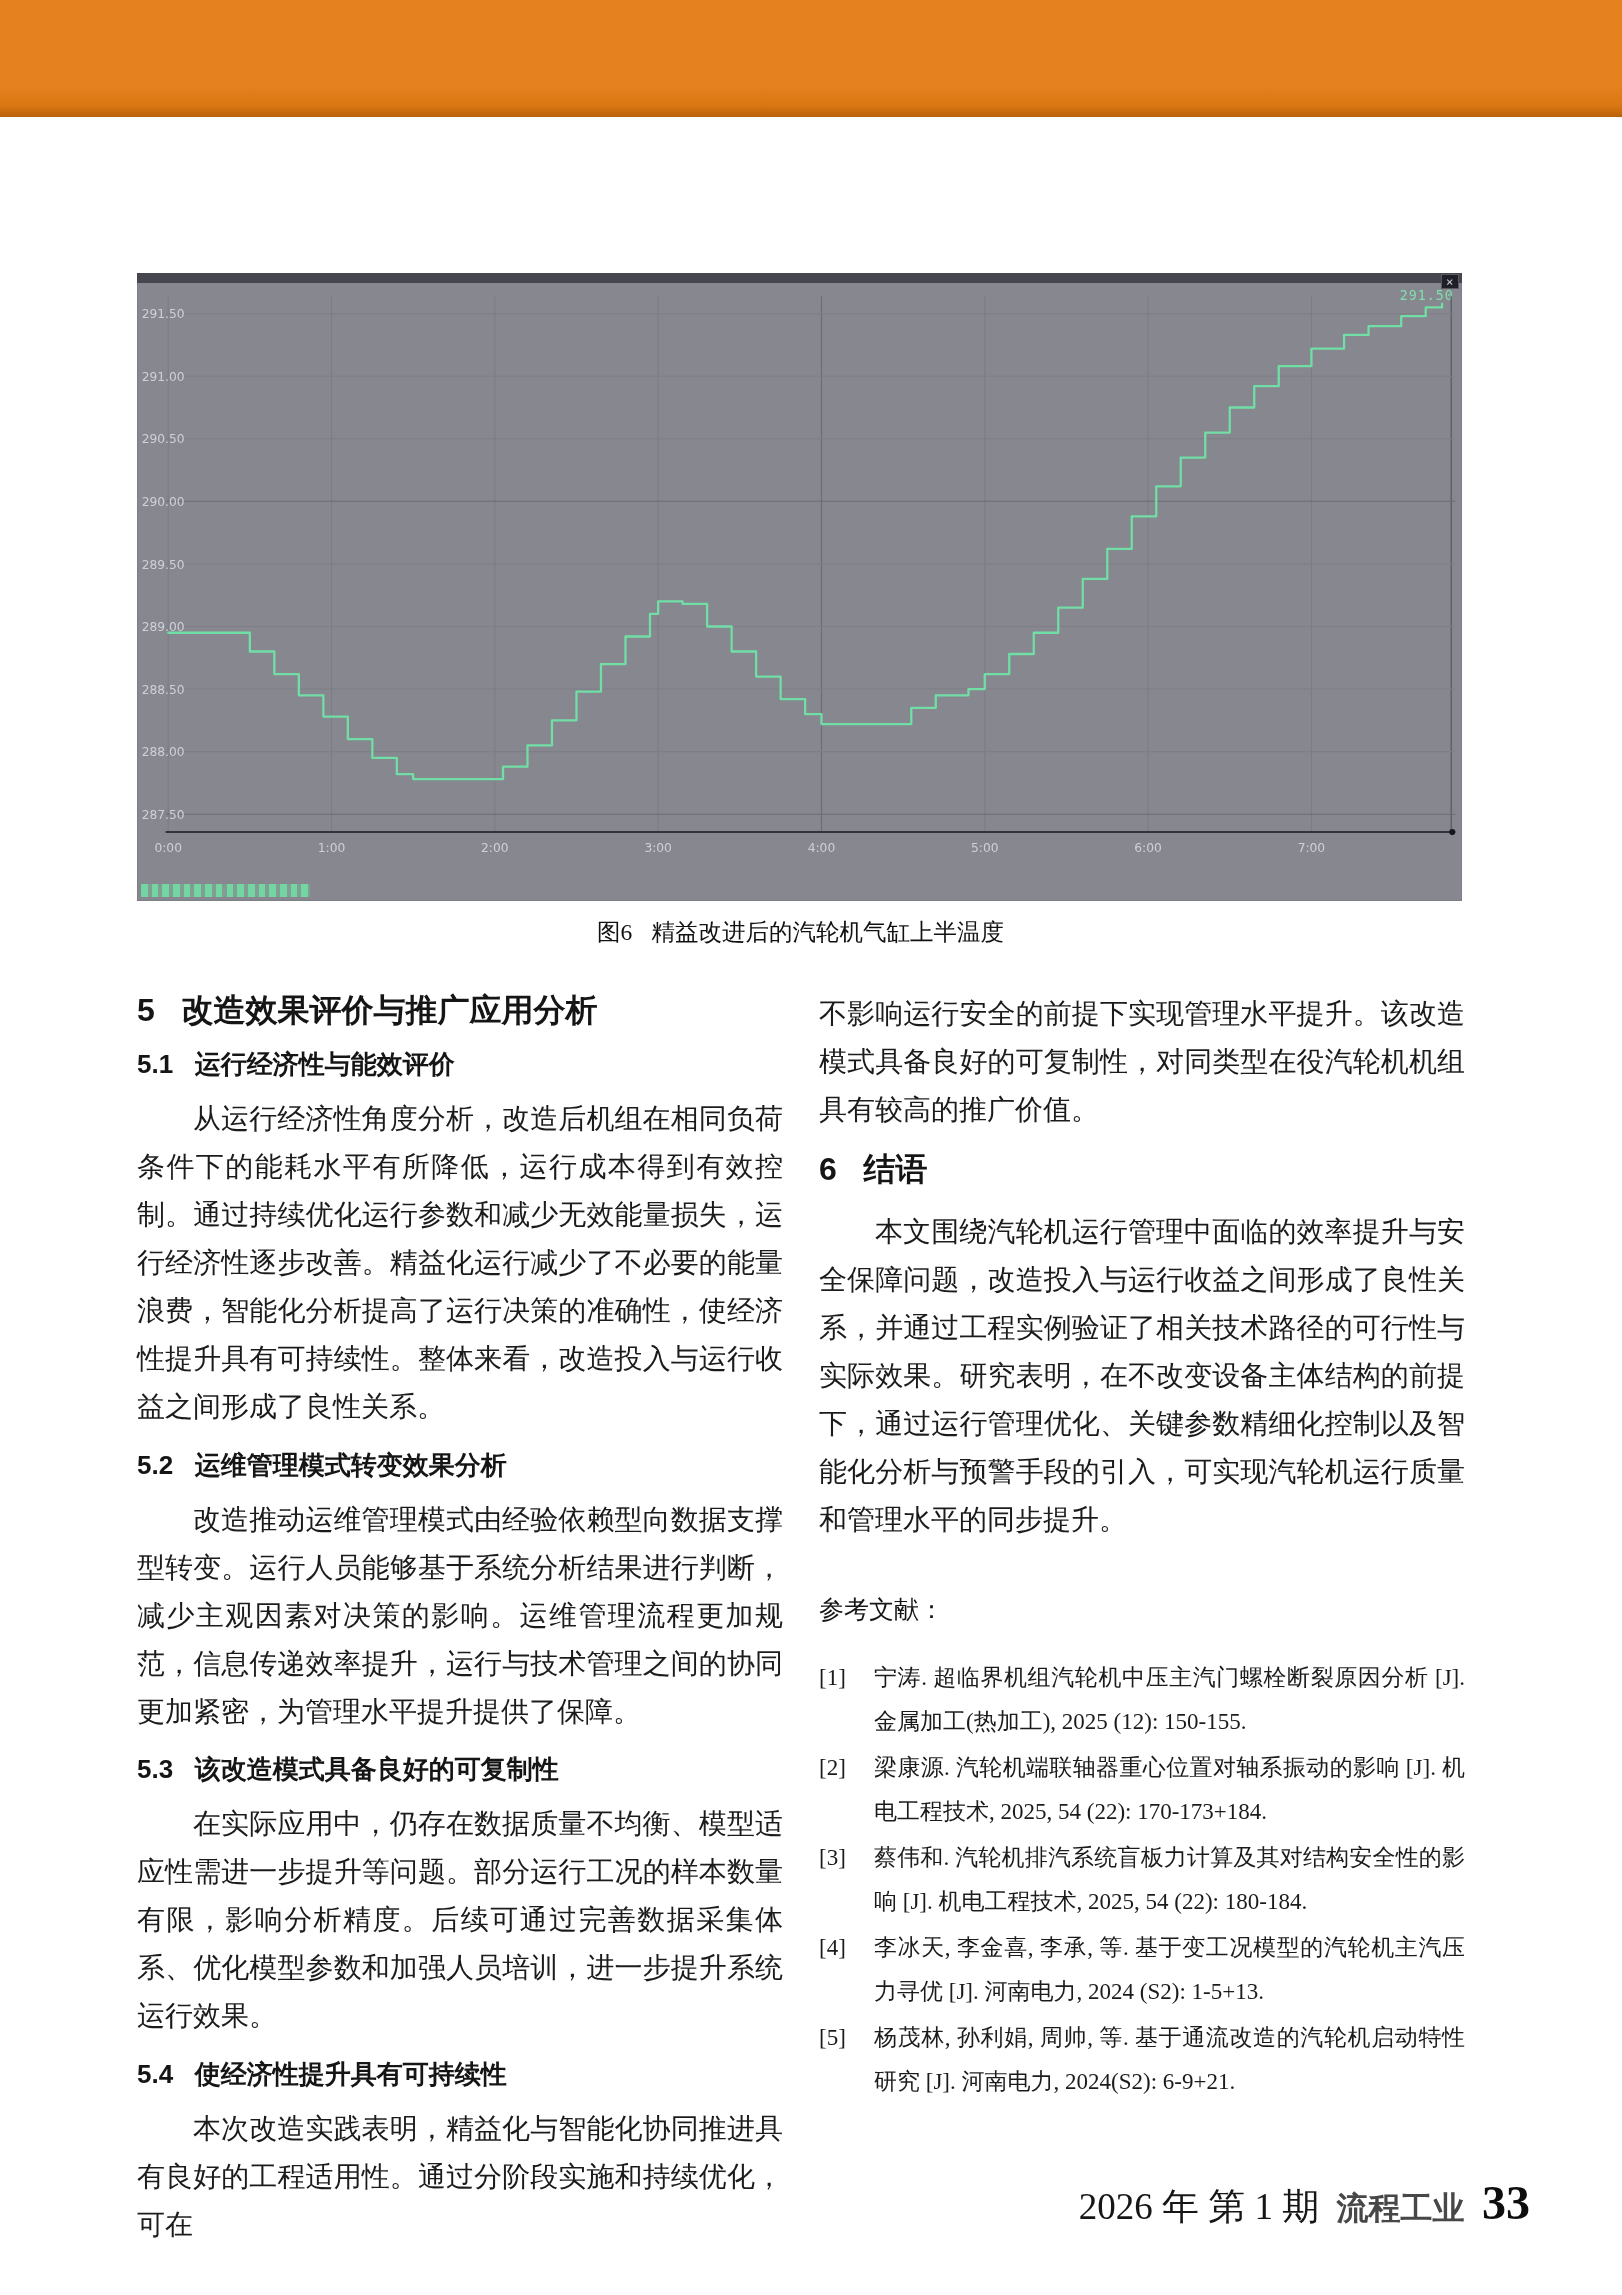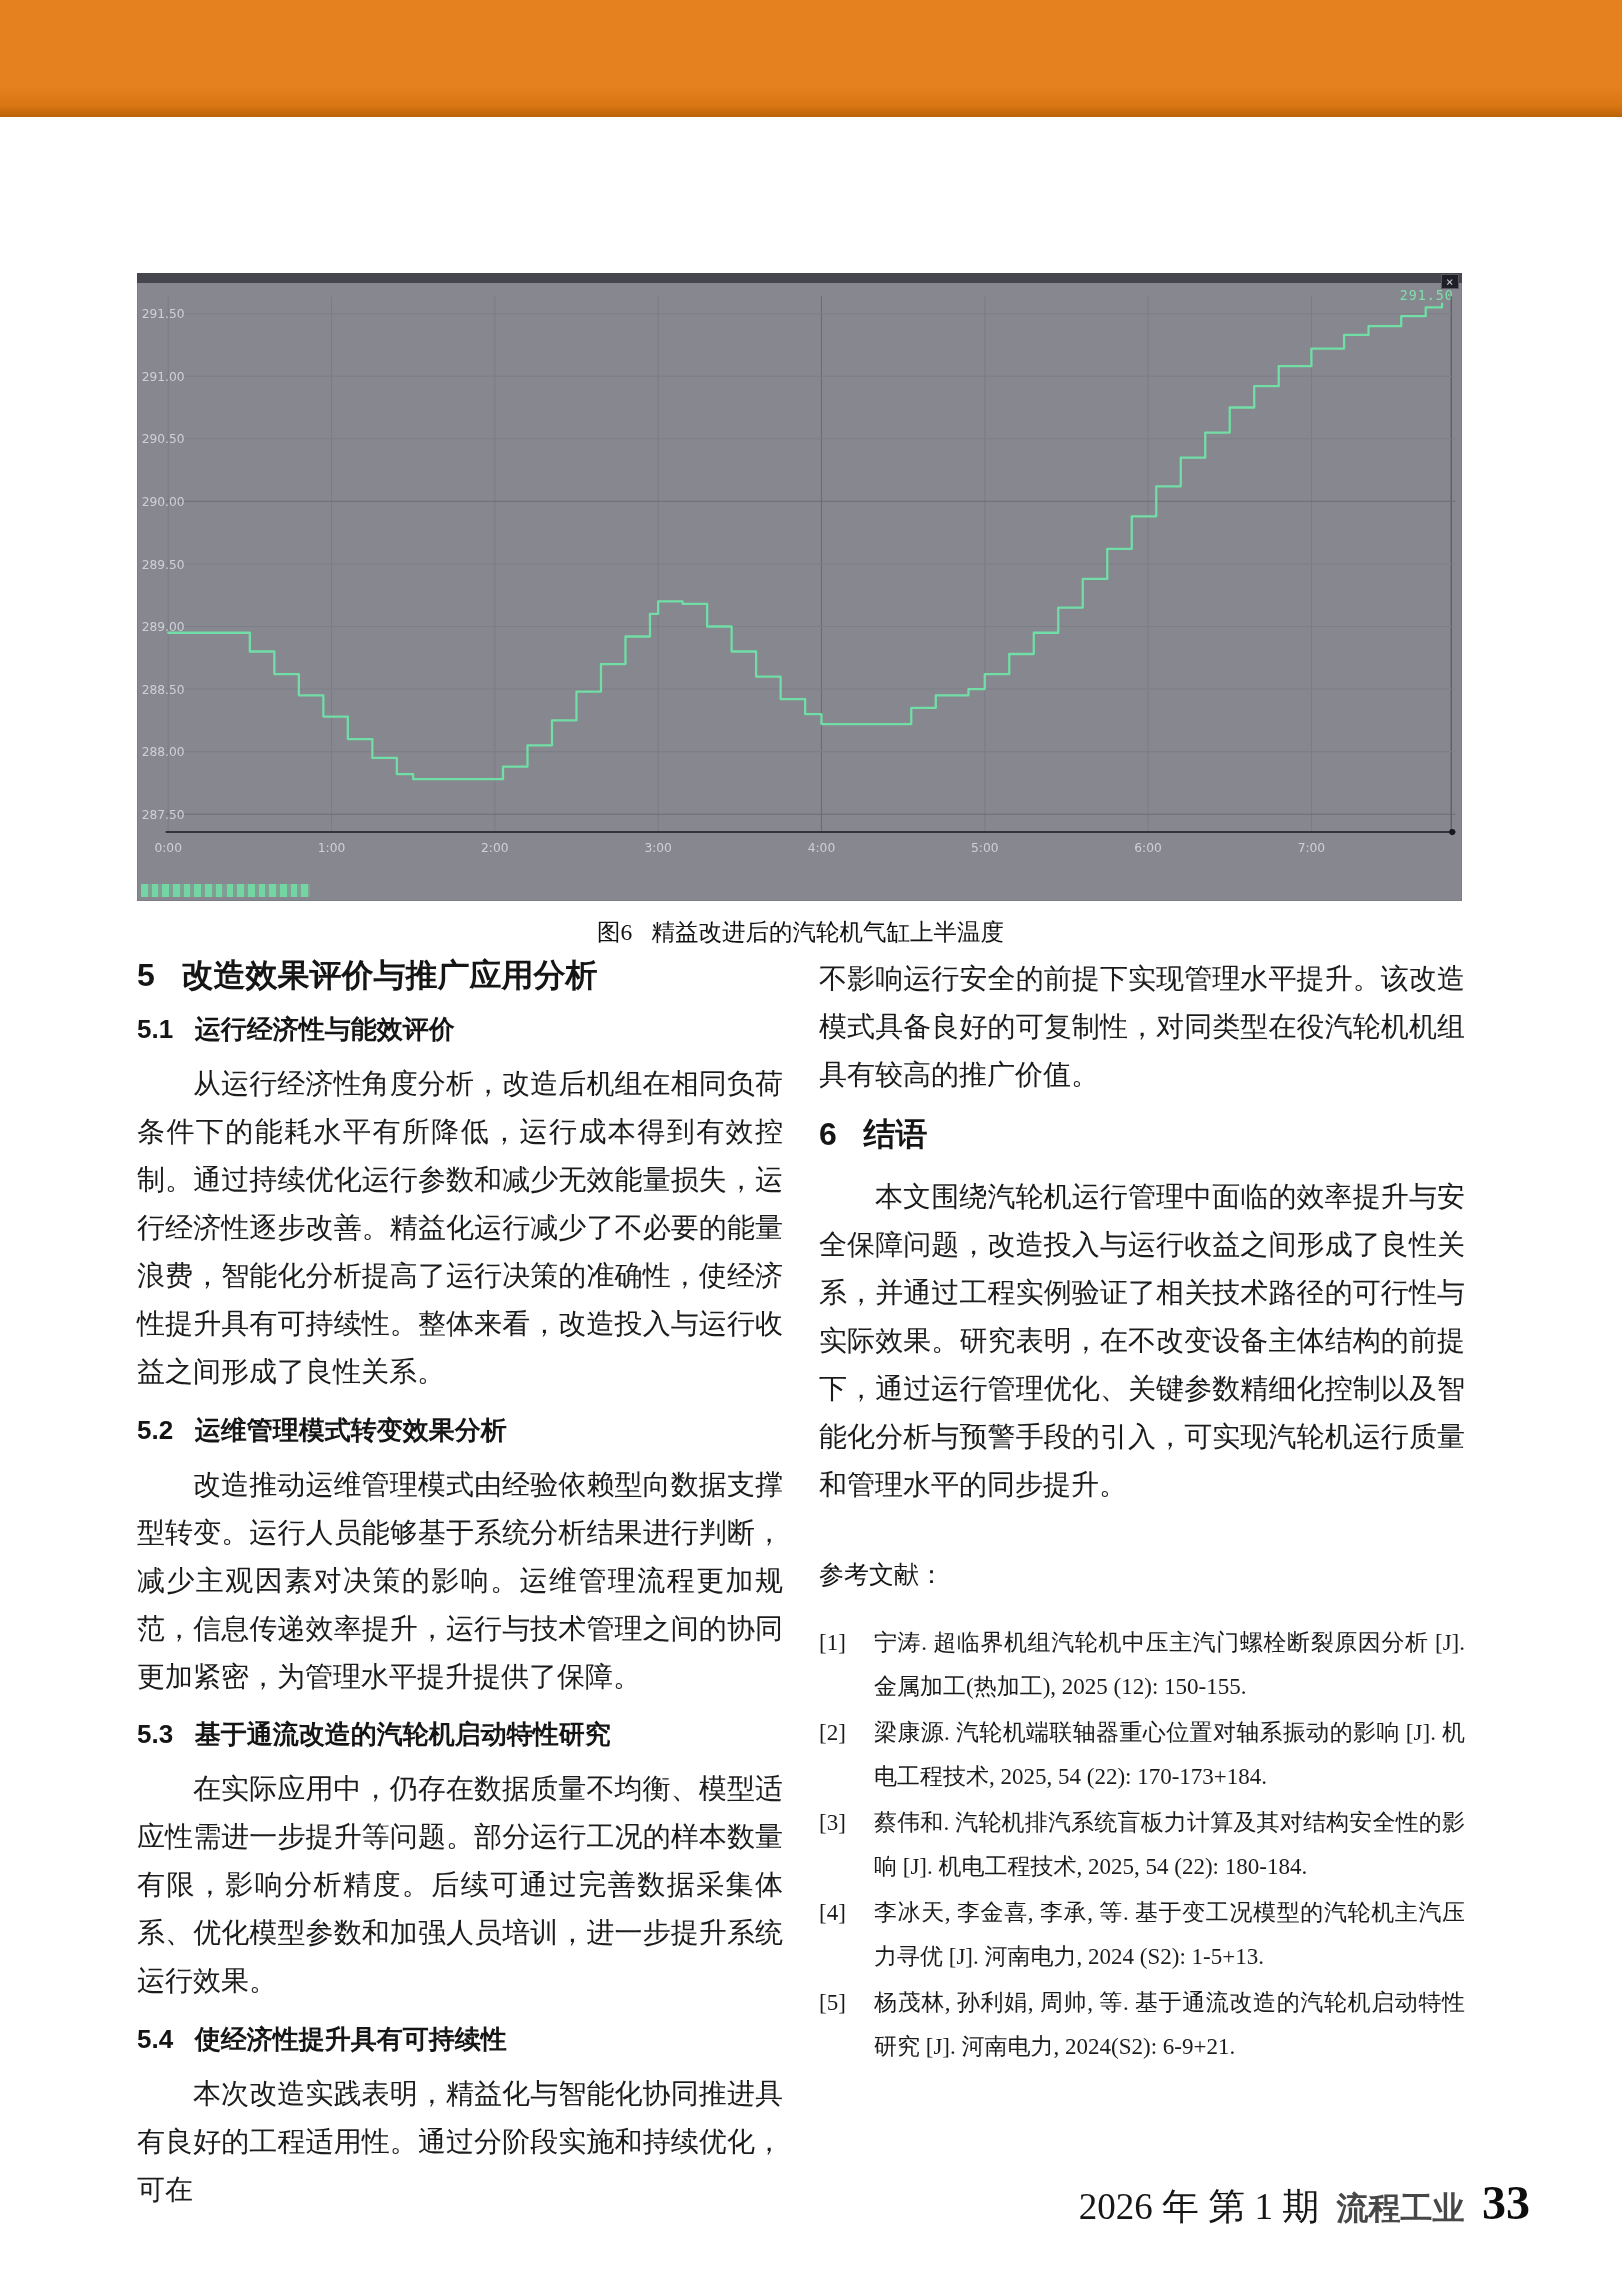--- a/index.html
+++ b/index.html
@@ -20,21 +20,21 @@
         filter:blur(0.4px);opacity:.9;}
   .chart-plot{position:absolute;left:0;top:10.2px;width:1325px;height:617px;display:block;}
   .chart-tag{position:absolute;left:4.1px;bottom:4.1px;width:169px;height:13.3px;border-radius:1px;
         background:repeating-linear-gradient(90deg,rgba(111,227,166,.85) 0 6.6px,rgba(111,227,166,.25) 6.6px 10.7px);
         filter:blur(0.6px);}
   
   .caption{position:absolute;left:137px;top:916px;width:1327px;text-align:center;
         font-size:23.5px;color:#111;}
   .caption .cap-prefix{margin-right:19.4px;}
   
-  .col{position:absolute;top:955px;width:646px;}
+  .col{position:absolute;top:990px;width:646px;}
   .col-left{left:137px;}
   .col-right{left:819px;}
   h2.sec{font-family:"Liberation Sans",sans-serif;font-weight:bold;font-size:32px;
         margin:0 0 18.4px 0;line-height:1.25;color:#151515;}
   h2.sec .sec-num{margin-right:26.6px;}
   h2.sec.spaced{margin-top:15.3px;}
   h3.sub{font-family:"Liberation Sans",sans-serif;font-weight:bold;font-size:26px;
         margin:17.4px 0 13.3px 0;line-height:1.3;color:#151515;}
   h3.sub .sub-num{margin-right:21.5px;}
   p.body{font-size:28px;line-height:48px;margin:0 0 4.1px 0;text-align:justify;}
@@ -119,21 +119,21 @@
       <span class="sub-num">5.1</span><span>运行经济性与能效评价</span>
     </h3>
     <p class="body ind">从运行经济性角度分析，改造后机组在相同负荷条件下的能耗水平有所降低，运行成本得到有效控制。通过持续优化运行参数和减少无效能量损失，运行经济性逐步改善。精益化运行减少了不必要的能量浪费，智能化分析提高了运行决策的准确性，使经济性提升具有可持续性。整体来看，改造投入与运行收益之间形成了良性关系。</p>
 
     <h3 class="sub">
       <span class="sub-num">5.2</span><span>运维管理模式转变效果分析</span>
     </h3>
     <p class="body ind">改造推动运维管理模式由经验依赖型向数据支撑型转变。运行人员能够基于系统分析结果进行判断，减少主观因素对决策的影响。运维管理流程更加规范，信息传递效率提升，运行与技术管理之间的协同更加紧密，为管理水平提升提供了保障。</p>
 
     <h3 class="sub">
-      <span class="sub-num">5.3</span><span>基于通流改造的汽轮机启动特性研究</span>
+      <span class="sub-num">5.3</span><span>该改造模式具备良好的可复制性</span>
     </h3>
     <p class="body ind">在实际应用中，仍存在数据质量不均衡、模型适应性需进一步提升等问题。部分运行工况的样本数量有限，影响分析精度。后续可通过完善数据采集体系、优化模型参数和加强人员培训，进一步提升系统运行效果。</p>
 
     <h3 class="sub">
       <span class="sub-num">5.4</span><span>使经济性提升具有可持续性</span>
     </h3>
     <p class="body ind">本次改造实践表明，精益化与智能化协同推进具有良好的工程适用性。通过分阶段实施和持续优化，可在</p>
   </div>
 
   <div class="col col-right">

